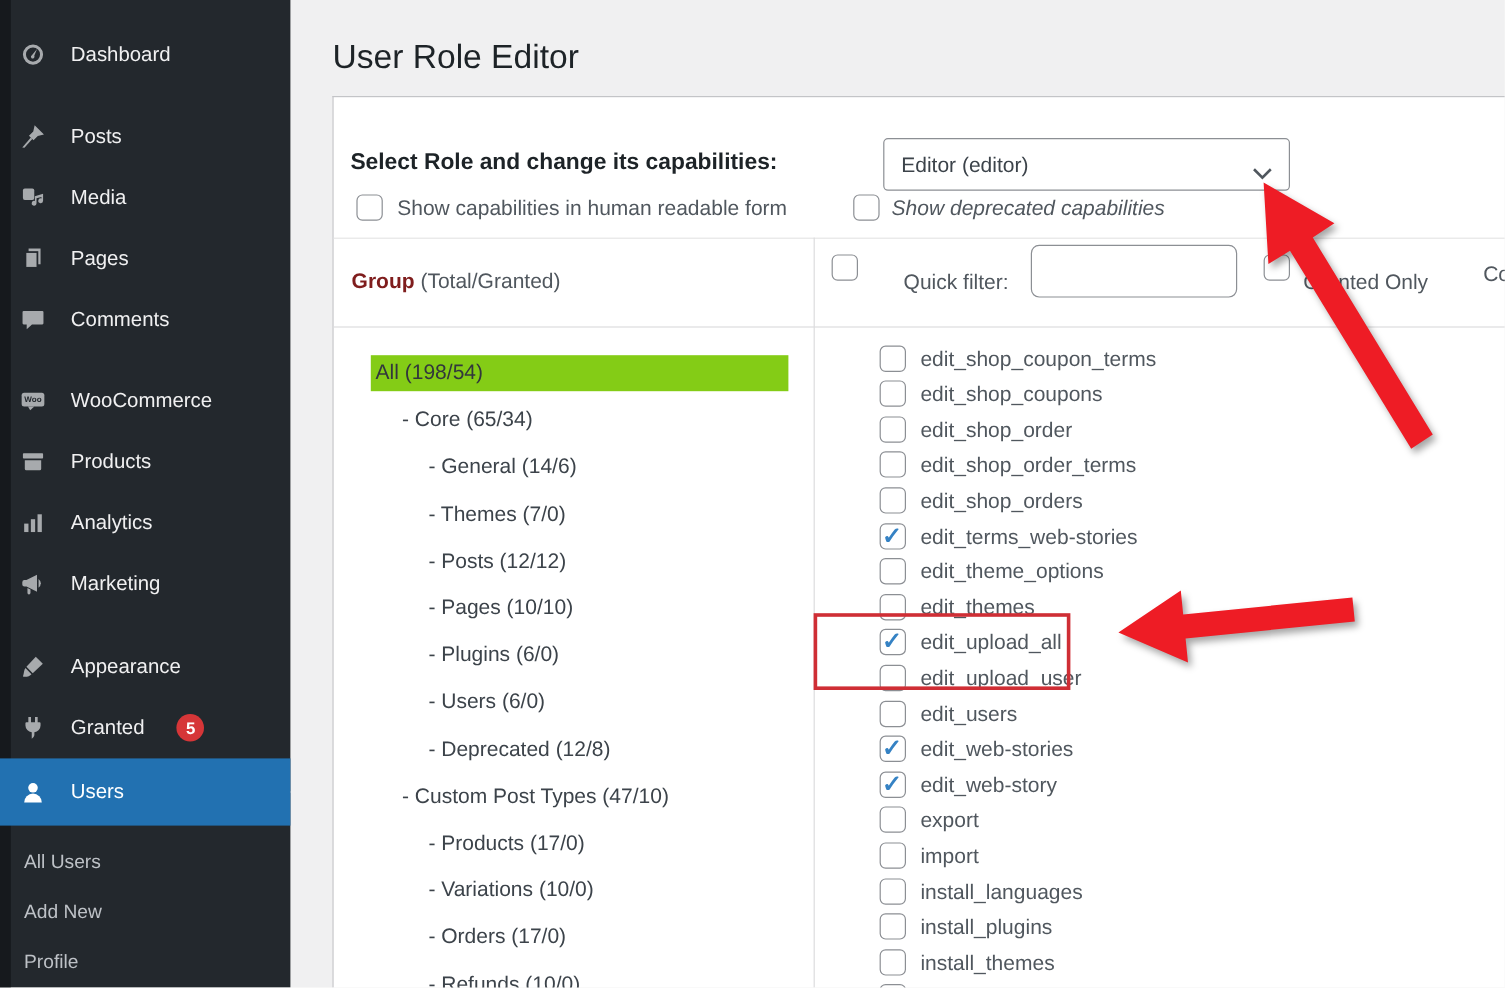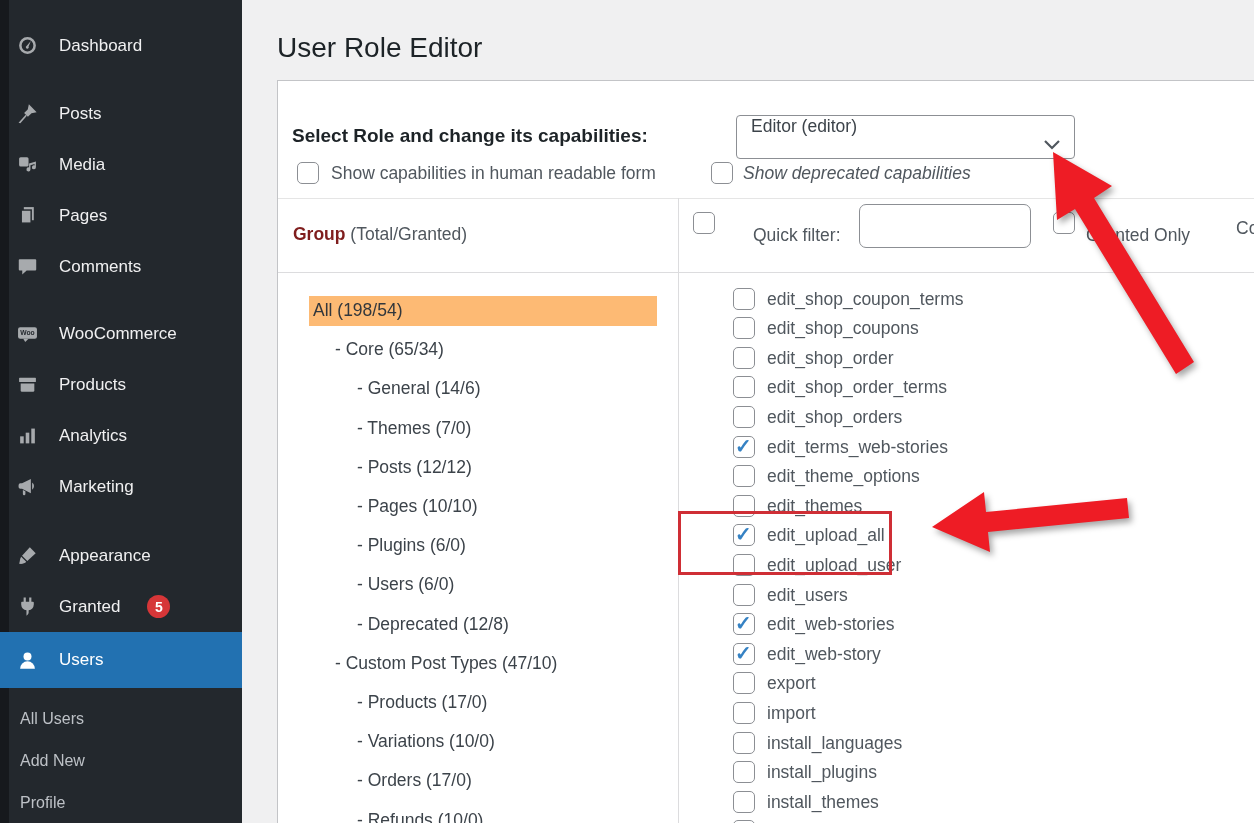--- a/index.html
+++ b/index.html
@@ -63,21 +63,21 @@
 
   
   #role-row { position:absolute; left:0; top:16px; width:100%; height:80px; }
   #select-role-label {
     position:absolute; left:14px; top:28px;
     font-size:19px; font-weight:bold; color:#1d2327;
   }
   #role-select {
     position:absolute; left:458px; top:18px; width:339px; height:44px;
     border:1px solid #8c8f94; border-radius:4px; background:#fff;
-    display:flex; padding:0 14px; cursor:pointer;
+    display:flex; align-items:center; padding:0 14px; cursor:pointer;
     font-size:17.5px; color:#3c434a;
   }
   #role-select .chev { position:absolute; right:14px; top:18px; }
 
   
   .checkbox {
     display:inline-block; width:22px; height:22px; background:#fff;
     border:1.4px solid #8c8f94; border-radius:5px; position:relative;
     cursor:pointer; flex:0 0 auto;
   }
@@ -112,21 +112,21 @@
   #columns-label { position:absolute; left:958px; top:20px; font-size:17.5px; color:#50575e; }
 
   #v-divider { position:absolute; left:400px; top:117px; width:1px; bottom:0; background:#dcdcde; }
 
   
   #group-tree { position:absolute; left:31px; top:210px; width:348px; }
   .tree-row {
     height:39.2px; display:flex; align-items:center;
     font-size:17.5px; color:#3c434a; cursor:pointer;
   }
-  .tree-row.selected { background:#fdba74; height:30px; margin:4.6px 0; color:#32373c; }
+  .tree-row.selected { background:#84cc16; height:30px; margin:4.6px 0; color:#32373c; }
 
   
   #caps-list { position:absolute; left:411px; top:199px; width:560px; }
   .cap-row { height:29.6px; display:flex; align-items:flex-end; gap:12px;margin-left:44px; }
   .cap-row .cap-label { font-size:17.5px; color:#50575e; }
 
   
   #highlight-box {
     position:absolute; left:678px; top:511px; width:214px; height:64px;
     border:3px solid #cf2e35; z-index:5; pointer-events:none;

